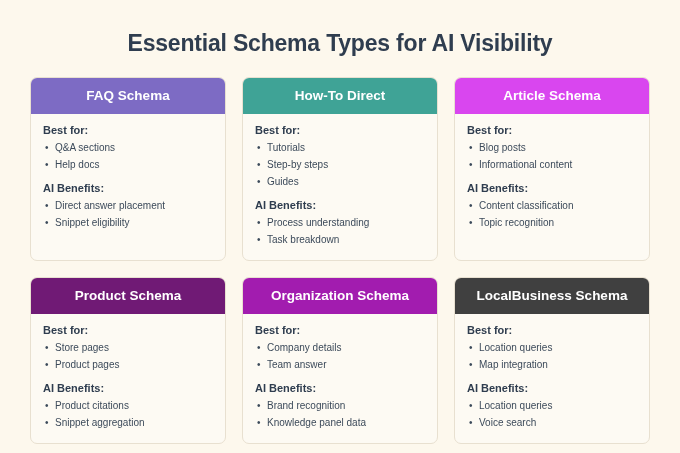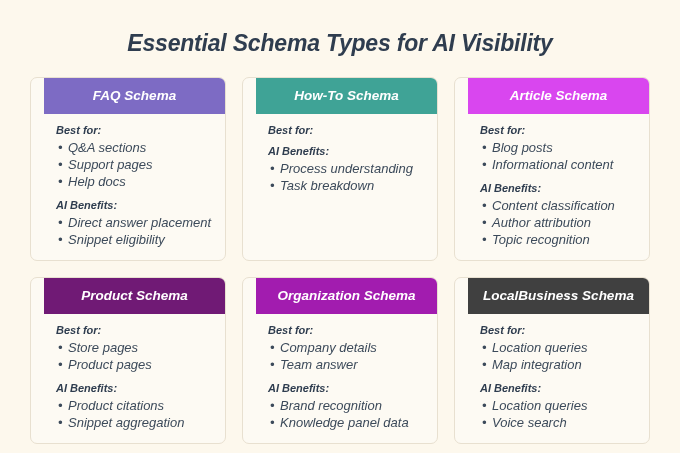--- a/index.html
+++ b/index.html
@@ -12,21 +12,20 @@
     background: #fdf8ed;
     font-family: "Liberation Sans", sans-serif;
     overflow: hidden;
   }
   .page {
     position: relative;
     width: 680px;
     height: 453px;
     box-sizing: border-box;
     padding: 24px 30px 18px 30px;
-    font-style: italic;
   }
   .title {
     text-align: center;
     font-size: 23px;
     font-weight: bold;
     color: #2f3d4f;
     letter-spacing: -0.2px;
     margin: 6px 0 20px 0;
   }
   .grid {
@@ -36,21 +35,20 @@
     column-gap: 16px;
     row-gap: 16px;
   }
   .card {
     background: #fdfaf3;
     border: 1px solid #e8e0d0;
     border-radius: 7px;
     overflow: hidden;
     display: flex;
     flex-direction: column;
-    padding-left: 13px;
   }
   .card-header {
     text-align: center;
     color: #ffffff;
     font-size: 13.5px;
     font-weight: bold;
     padding: 10px 4px 11px 4px;
   }
   .card-body {
     padding: 10px 12px 12px 12px;
@@ -65,21 +63,21 @@
   .section-label.second {
     margin-top: 9px;
   }
   ul.items {
     list-style: none;
     margin: 0;
     padding: 0;
   }
   ul.items li {
     position: relative;
-    font-size: 13px;
+    font-size: 10px;
     color: #3c4a5a;
     padding-left: 12px;
     line-height: 17px;
   }
   ul.items li::before {
     content: "•";
     position: absolute;
     left: 2px;
     top: 0;
     color: #3c4a5a;
@@ -91,55 +89,58 @@
 <div class="page">
   <h1 class="title">Essential Schema Types for AI Visibility</h1>
   <div class="grid">
 
     <div class="card">
       <div class="card-header" style="background: rgb(125, 107, 196);">FAQ Schema</div>
       <div class="card-body">
         <div class="section-label">Best for:</div>
         <ul class="items">
           <li>Q&amp;A sections</li>
-          <li>Support pages</li>
           <li>Help docs</li>
         </ul>
         <div class="section-label second">AI Benefits:</div>
         <ul class="items">
           <li>Direct answer placement</li>
           <li>Snippet eligibility</li>
         </ul>
       </div>
     </div>
 
     <div class="card">
-      <div class="card-header" style="background: rgb(63, 163, 150);">How-To Schema</div>
+      <div class="card-header" style="background: rgb(63, 163, 150);">How-To Direct</div>
       <div class="card-body">
         <div class="section-label">Best for:</div>
+        <ul class="items">
+          <li>Tutorials</li>
+          <li>Step-by steps</li>
+          <li>Guides</li>
+        </ul>
         <div class="section-label second">AI Benefits:</div>
         <ul class="items">
           <li>Process understanding</li>
           <li>Task breakdown</li>
         </ul>
       </div>
     </div>
 
     <div class="card">
       <div class="card-header" style="background: #d946ef;">Article Schema</div>
       <div class="card-body">
         <div class="section-label">Best for:</div>
         <ul class="items">
           <li>Blog posts</li>
           <li>Informational content</li>
         </ul>
         <div class="section-label second">AI Benefits:</div>
         <ul class="items">
           <li>Content classification</li>
-          <li>Author attribution</li>
           <li>Topic recognition</li>
         </ul>
       </div>
     </div>
 
     <div class="card">
       <div class="card-header" style="background: #701a75;">Product Schema</div>
       <div class="card-body">
         <div class="section-label">Best for:</div>
         <ul class="items">

